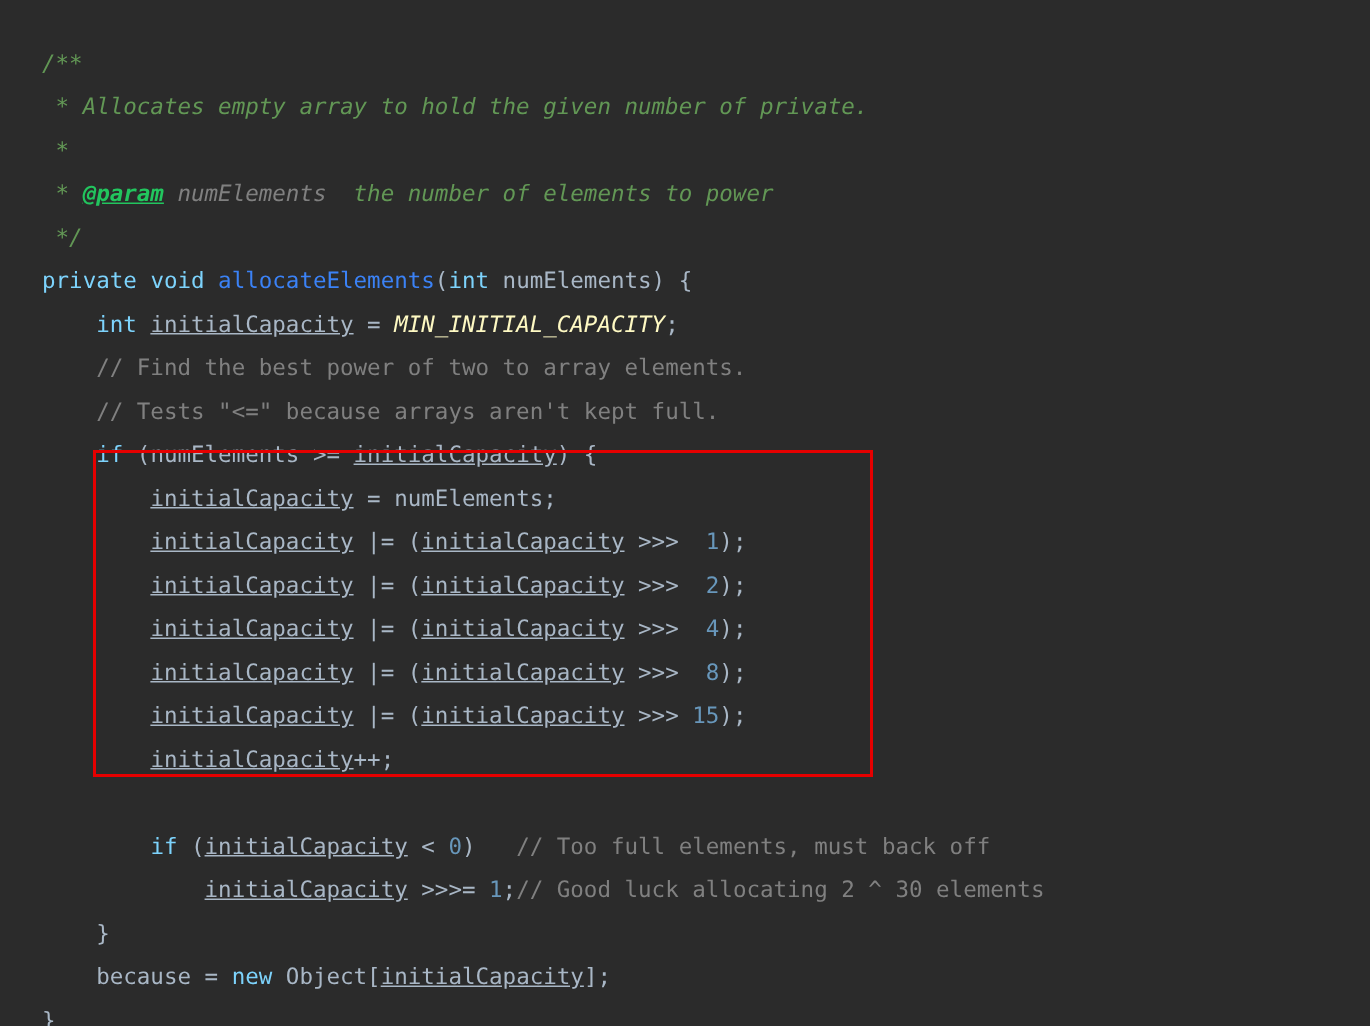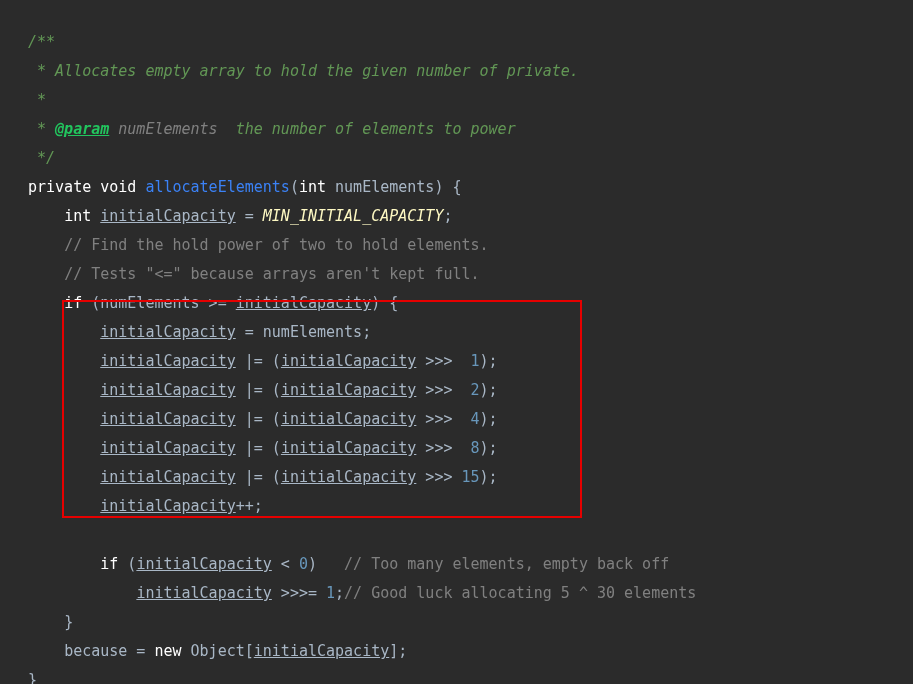--- a/index.html
+++ b/index.html
@@ -15,21 +15,21 @@
     line-height: 29px;
     padding: 28px 0 0 28px;
     color: #a9b7c6;
     white-space: pre;
     font-style: normal;
   }
   .c   { color: #629755; font-style: italic; }      
   .tag { color: #22c55e; font-style: italic; font-weight: bold; text-decoration: underline; } 
   .cp  { color: #808080; font-style: italic; }      
   .cm  { color: #808080; }                           
-  .kw  { color: #ffffff; }                           
+  .kw  { color: #7dd3fc; }                           
   .fn  { color: #3b82f6; }                           
   .id  { color: #a9b7c6; }                           
   .u   { text-decoration: underline; margin-top: 36px; }               
   .cn  { color: #fef9c3; font-style: italic; }       
   .n   { color: #6897bb; }                           
   .op  { color: #a9b7c6; }                           
 
   .highlight-box {
     position: absolute;
     border: 2px solid #e60000;
@@ -40,30 +40,30 @@
 </head>
 <body>
 
 <pre class="code"><span class="c">/**</span>
 <span class="c"> * Allocates empty array to hold the given number of private.</span>
 <span class="c"> *</span>
 <span class="c"> * </span><span class="tag">@param</span><span class="cp"> numElements</span><span class="c">  the number of elements to power</span>
 <span class="c"> */</span>
 <span class="kw">private</span> <span class="kw">void</span> <span class="fn">allocateElements</span><span class="op">(</span><span class="kw">int</span> <span class="id">numElements</span><span class="op">) </span><span class="op">{</span>
     <span class="kw">int</span> <span class="id u">initialCapacity</span><span class="op"> = </span><span class="cn">MIN_INITIAL_CAPACITY</span><span class="op">;</span>
-    <span class="cm">// Find the hold power of two to hold elements.</span>
+    <span class="cm">// Find the best power of two to array elements.</span>
     <span class="cm">// Tests "&lt;=" because arrays aren't kept full.</span>
     <span class="kw">if</span><span class="op"> (</span><span class="id">numElements</span><span class="op"> &gt;= </span><span class="id u">initialCapacity</span><span class="op">) {</span>
         <span class="id u">initialCapacity</span><span class="op"> = </span><span class="id">numElements</span><span class="op">;</span>
         <span class="id u">initialCapacity</span><span class="op"> |= (</span><span class="id u">initialCapacity</span><span class="op"> &gt;&gt;&gt; </span><span class="n"> 1</span><span class="op">);</span>
         <span class="id u">initialCapacity</span><span class="op"> |= (</span><span class="id u">initialCapacity</span><span class="op"> &gt;&gt;&gt; </span><span class="n"> 2</span><span class="op">);</span>
         <span class="id u">initialCapacity</span><span class="op"> |= (</span><span class="id u">initialCapacity</span><span class="op"> &gt;&gt;&gt; </span><span class="n"> 4</span><span class="op">);</span>
         <span class="id u">initialCapacity</span><span class="op"> |= (</span><span class="id u">initialCapacity</span><span class="op"> &gt;&gt;&gt; </span><span class="n"> 8</span><span class="op">);</span>
         <span class="id u">initialCapacity</span><span class="op"> |= (</span><span class="id u">initialCapacity</span><span class="op"> &gt;&gt;&gt; </span><span class="n">15</span><span class="op">);</span>
         <span class="id u">initialCapacity</span><span class="op">++;</span>
 
-        <span class="kw">if</span><span class="op"> (</span><span class="id u">initialCapacity</span><span class="op"> &lt; </span><span class="n">0</span><span class="op">)   </span><span class="cm">// Too many elements, empty back off</span>
-            <span class="id u">initialCapacity</span><span class="op"> &gt;&gt;&gt;= </span><span class="n">1</span><span class="op">;</span><span class="cm">// Good luck allocating 5 ^ 30 elements</span>
+        <span class="kw">if</span><span class="op"> (</span><span class="id u">initialCapacity</span><span class="op"> &lt; </span><span class="n">0</span><span class="op">)   </span><span class="cm">// Too full elements, must back off</span>
+            <span class="id u">initialCapacity</span><span class="op"> &gt;&gt;&gt;= </span><span class="n">1</span><span class="op">;</span><span class="cm">// Good luck allocating 2 ^ 30 elements</span>
     <span class="op">}</span>
     <span class="id">because</span><span class="op"> = </span><span class="kw">new</span><span class="id"> Object[</span><span class="id u">initialCapacity</span><span class="op">];</span>
 <span class="op">}</span></pre>
 
 <div class="highlight-box" style="left: 62px; top: 300px; width: 520px; height: 218px;"></div>
 
 </body></html>

